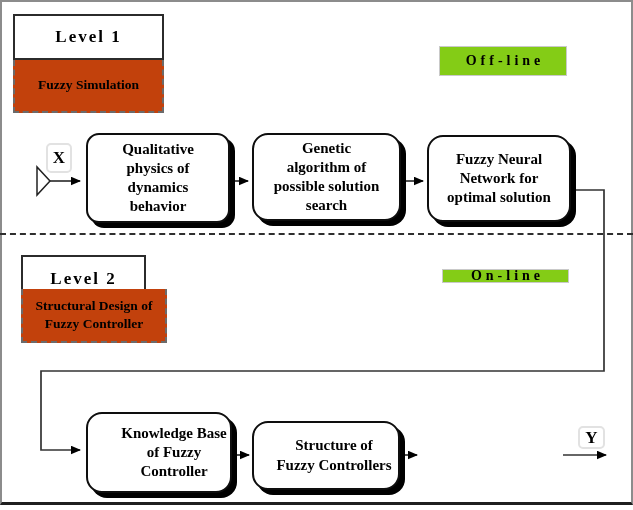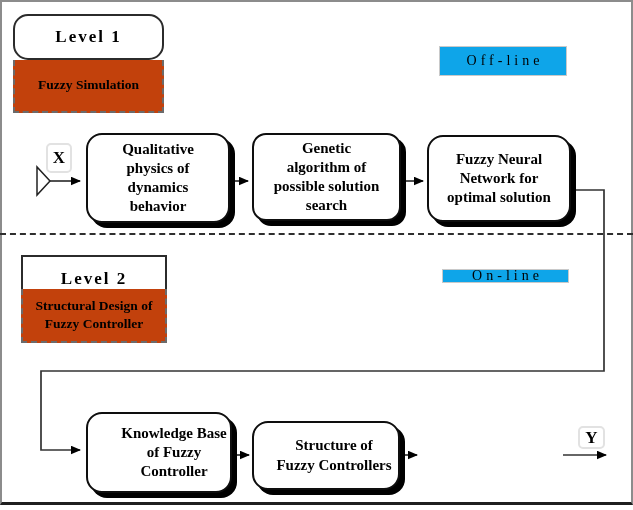--- a/index.html
+++ b/index.html
@@ -41,24 +41,24 @@
     border: 2px dashed #6b6b6b;
     border-top: none;
     display: flex; align-items: center; justify-content: center;
     font-weight: bold; font-size: 13.5px;
     text-align: center; white-space: pre-line; line-height: 1.35;
     color: #000;
   }
   .mode {
     position: absolute;
     box-sizing: border-box;
-    background: #0ea5e9;
+    background: #84cc16;
     border: 1px solid #c9c9c9;
     display: flex; align-items: center; justify-content: center;
-    font-weight: normal; font-size: 14px; letter-spacing: 4px;
+    font-weight: bold; font-size: 14px; letter-spacing: 4px;
     padding-left: 4px;
     color: #000;
   }
   .pbox {
     position: absolute;
     box-sizing: border-box;
     background: #fff;
     border: 2px solid #0e0e0e;
     border-radius: 16px;
     box-shadow: 5px 5px 0 0 #000;
@@ -97,53 +97,53 @@
     <polygon points="37,167 37,195 50,181" fill="#ffffff" stroke="#222222" stroke-width="1.5"></polygon>
     <line x1="50" y1="181" x2="80" y2="181" stroke="#333" stroke-width="1.7" marker-end="url(#arw)"></line>
     <line x1="233" y1="181" x2="248" y2="181" stroke="#333" stroke-width="1.7" marker-end="url(#arw)"></line>
     <line x1="403" y1="181" x2="423" y2="181" stroke="#333" stroke-width="1.7" marker-end="url(#arw)"></line>
     <path d="M566,190 H604 V371 H41 V450 H80" fill="none" stroke="#333" stroke-width="1.7" marker-end="url(#arw)"></path>
     <line x1="235" y1="455" x2="249" y2="455" stroke="#333" stroke-width="1.7" marker-end="url(#arw)"></line>
     <line x1="403" y1="455" x2="417" y2="455" stroke="#333" stroke-width="1.7" marker-end="url(#arw)"></line>
     <line x1="563" y1="455" x2="606" y2="455" stroke="#333" stroke-width="1.7" marker-end="url(#arw)"></line>
   </svg>
 
-  <div class="hdr" style="left:13px; top:14px; width:151px; height:46px;border-radius:15px;">
+  <div class="hdr" style="left:13px; top:14px; width:151px; height:46px;">
     <span>Level 1</span>
   </div>
   <div class="sub" style="left:13px; top:60px; width:151px; height:53px;">
     <span>Fuzzy Simulation</span>
   </div>
   <div class="mode" style="left:439px; top:46px; width:128px; height:30px;">
     <span>Off-line</span>
   </div>
 
   <div class="iolabel" style="left:46px; top:143px; width:26px; height:30px;">
     <span>X</span>
   </div>
 
-  <div class="pbox" style="left:86px; top:133px; width:144px; height:90px;">
+  <div class="pbox" style="left:86px; top:133px; width:144px; height:90px;border-radius:13px;">
     <span>Qualitative
 physics of
 dynamics
 behavior</span>
   </div>
-  <div class="pbox" style="left:252px; top:133px; width:149px; height:88px;border-radius:14px;">
+  <div class="pbox" style="left:252px; top:133px; width:149px; height:88px;">
     <span>Genetic
 algorithm of
 possible solution
 search</span>
   </div>
   <div class="pbox" style="left:427px; top:135px; width:144px; height:87px;">
     <span>Fuzzy Neural
 Network for
 optimal solution</span>
   </div>
 
-  <div class="hdr" style="left:21px; top:255px; width:146px; height:48px;">
+  <div class="hdr" style="left:21px; top:255px; width:125px; height:48px;">
     <span>Level 2</span>
   </div>
   <div class="sub" style="left:21px; top:289px; width:146px; height:54px;">
     <span>Structural Design of
 Fuzzy Controller</span>
   </div>
   <div class="mode" style="left:442px; top:269px; width:127px; height:14px;">
     <span>On-line</span>
   </div>
 

